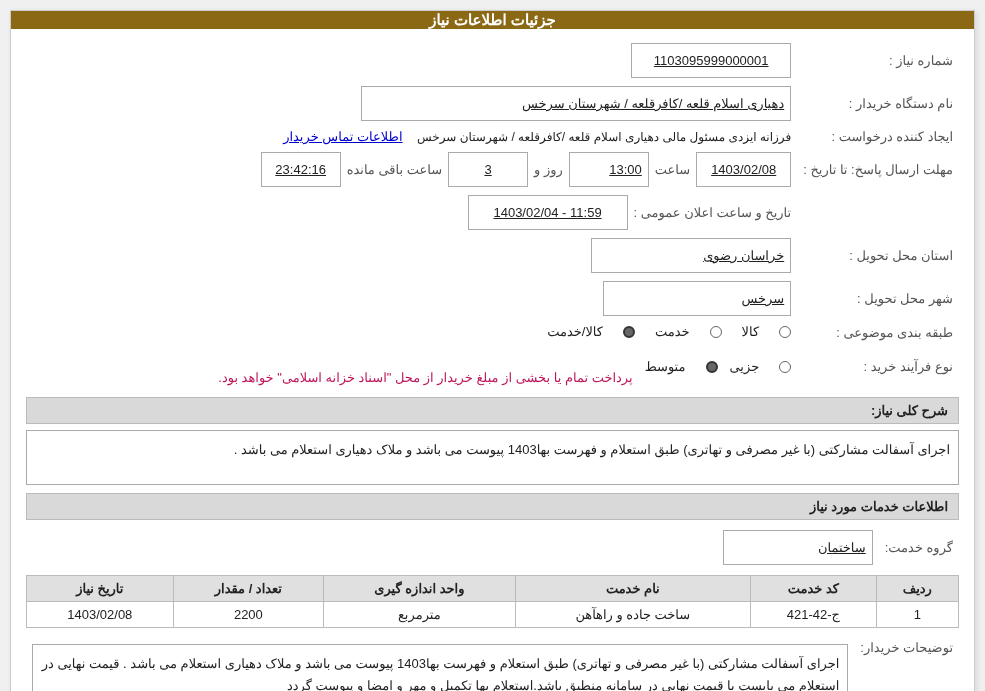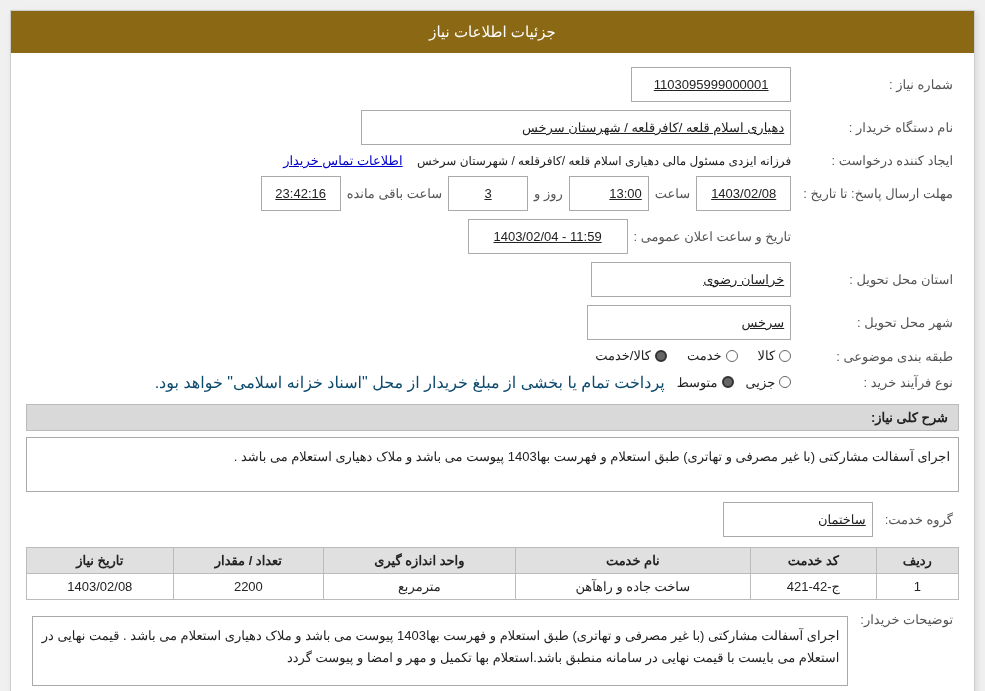--- a/index.html
+++ b/index.html
@@ -17,23 +17,23 @@
     }
     .main-card {
       background: #fff;
       border: 1px solid #ccc;
       box-shadow: 2px 2px 6px rgba(0,0,0,0.1);
     }
     .card-header {
       background: #8B6914;
       color: #fff;
       text-align: center;
-      padding: 12px 0;
+      padding: 0 0;
       font-size: 15px;
-      font-weight: normal;
+      font-weight: bold;
     }
     .card-body {
       padding: 10px 15px;
     }
     .info-table {
       width: 100%;
       border-collapse: collapse;
       margin-bottom: 8px;
     }
     .info-table td {
@@ -70,21 +70,21 @@
       text-decoration: underline;
     }
     .radio-group {
       display: inline-flex;
       gap: 20px;
       align-items: center;
     }
     .radio-item {
       display: flex;
       align-items: center;
-      gap: 4px;
+      gap: 20px;
     }
     .radio-circle {
       width: 12px;
       height: 12px;
       border-radius: 50%;
       border: 1px solid #666;
       background: #fff;
       display: inline-block;
     }
     .radio-circle.selected {
@@ -249,21 +249,21 @@
           <td class="value-cell" colspan="2">
             <span class="input-box" style="width:200px;">خراسان رضوی</span>
           </td>
         </tr>
 
         <tr>
           <td class="label-cell">
             <span>شهر محل تحویل :</span>
           </td>
           <td class="value-cell" colspan="2">
-            <span class="input-box" style="width:204px;">سرخس</span>
+            <span class="input-box" style="width:188px;">سرخس</span>
           </td>
         </tr>
 
         <tr>
           <td class="label-cell">
             <span>طبقه بندی موضوعی :</span>
           </td>
           <td class="value-cell" colspan="2">
             <div class="radio-group">
               <div class="radio-item">
@@ -289,34 +289,37 @@
           <td class="value-cell" colspan="2">
             <div class="process-row">
               <div class="radio-item">
                 <span class="radio-circle"></span>
                 <span>جزیی</span>
               </div>
               <div class="radio-item">
                 <span class="radio-circle selected"></span>
                 <span>متوسط</span>
               </div>
-              <span style="font-size:16px;color:#0c4a6e;">پرداخت تمام یا بخشی از مبلغ خریدار از محل "اسناد خزانه اسلامی" خواهد بود.</span>
+              <span style="font-size:13px;color:#be185d;margin-top:21px;">پرداخت تمام یا بخشی از مبلغ خریدار از محل "اسناد خزانه اسلامی" خواهد بود.</span>
             </div>
           </td>
         </tr>
       </tbody>
         </table>
 
       <div class="section-header">
         <span>شرح کلی نیاز:</span>
       </div>
       <div class="description-box">
         <span>اجرای آسفالت مشارکتی (با غیر مصرفی و تهاتری) طبق استعلام و فهرست بها1403 پیوست می باشد و ملاک دهیاری استعلام می باشد .</span>
       </div>
 
+      <div class="section-header">
+        <span>اطلاعات خدمات مورد نیاز</span>
+      </div>
 
       <table class="info-table" style="margin-bottom:6px;">
         <tbody>
             <tr>
           <td class="label-cell" style="width:80px;">
             <span>گروه خدمت:</span>
           </td>
           <td>
             <span class="input-box" style="width:150px;">ساختمان</span>
           </td>

